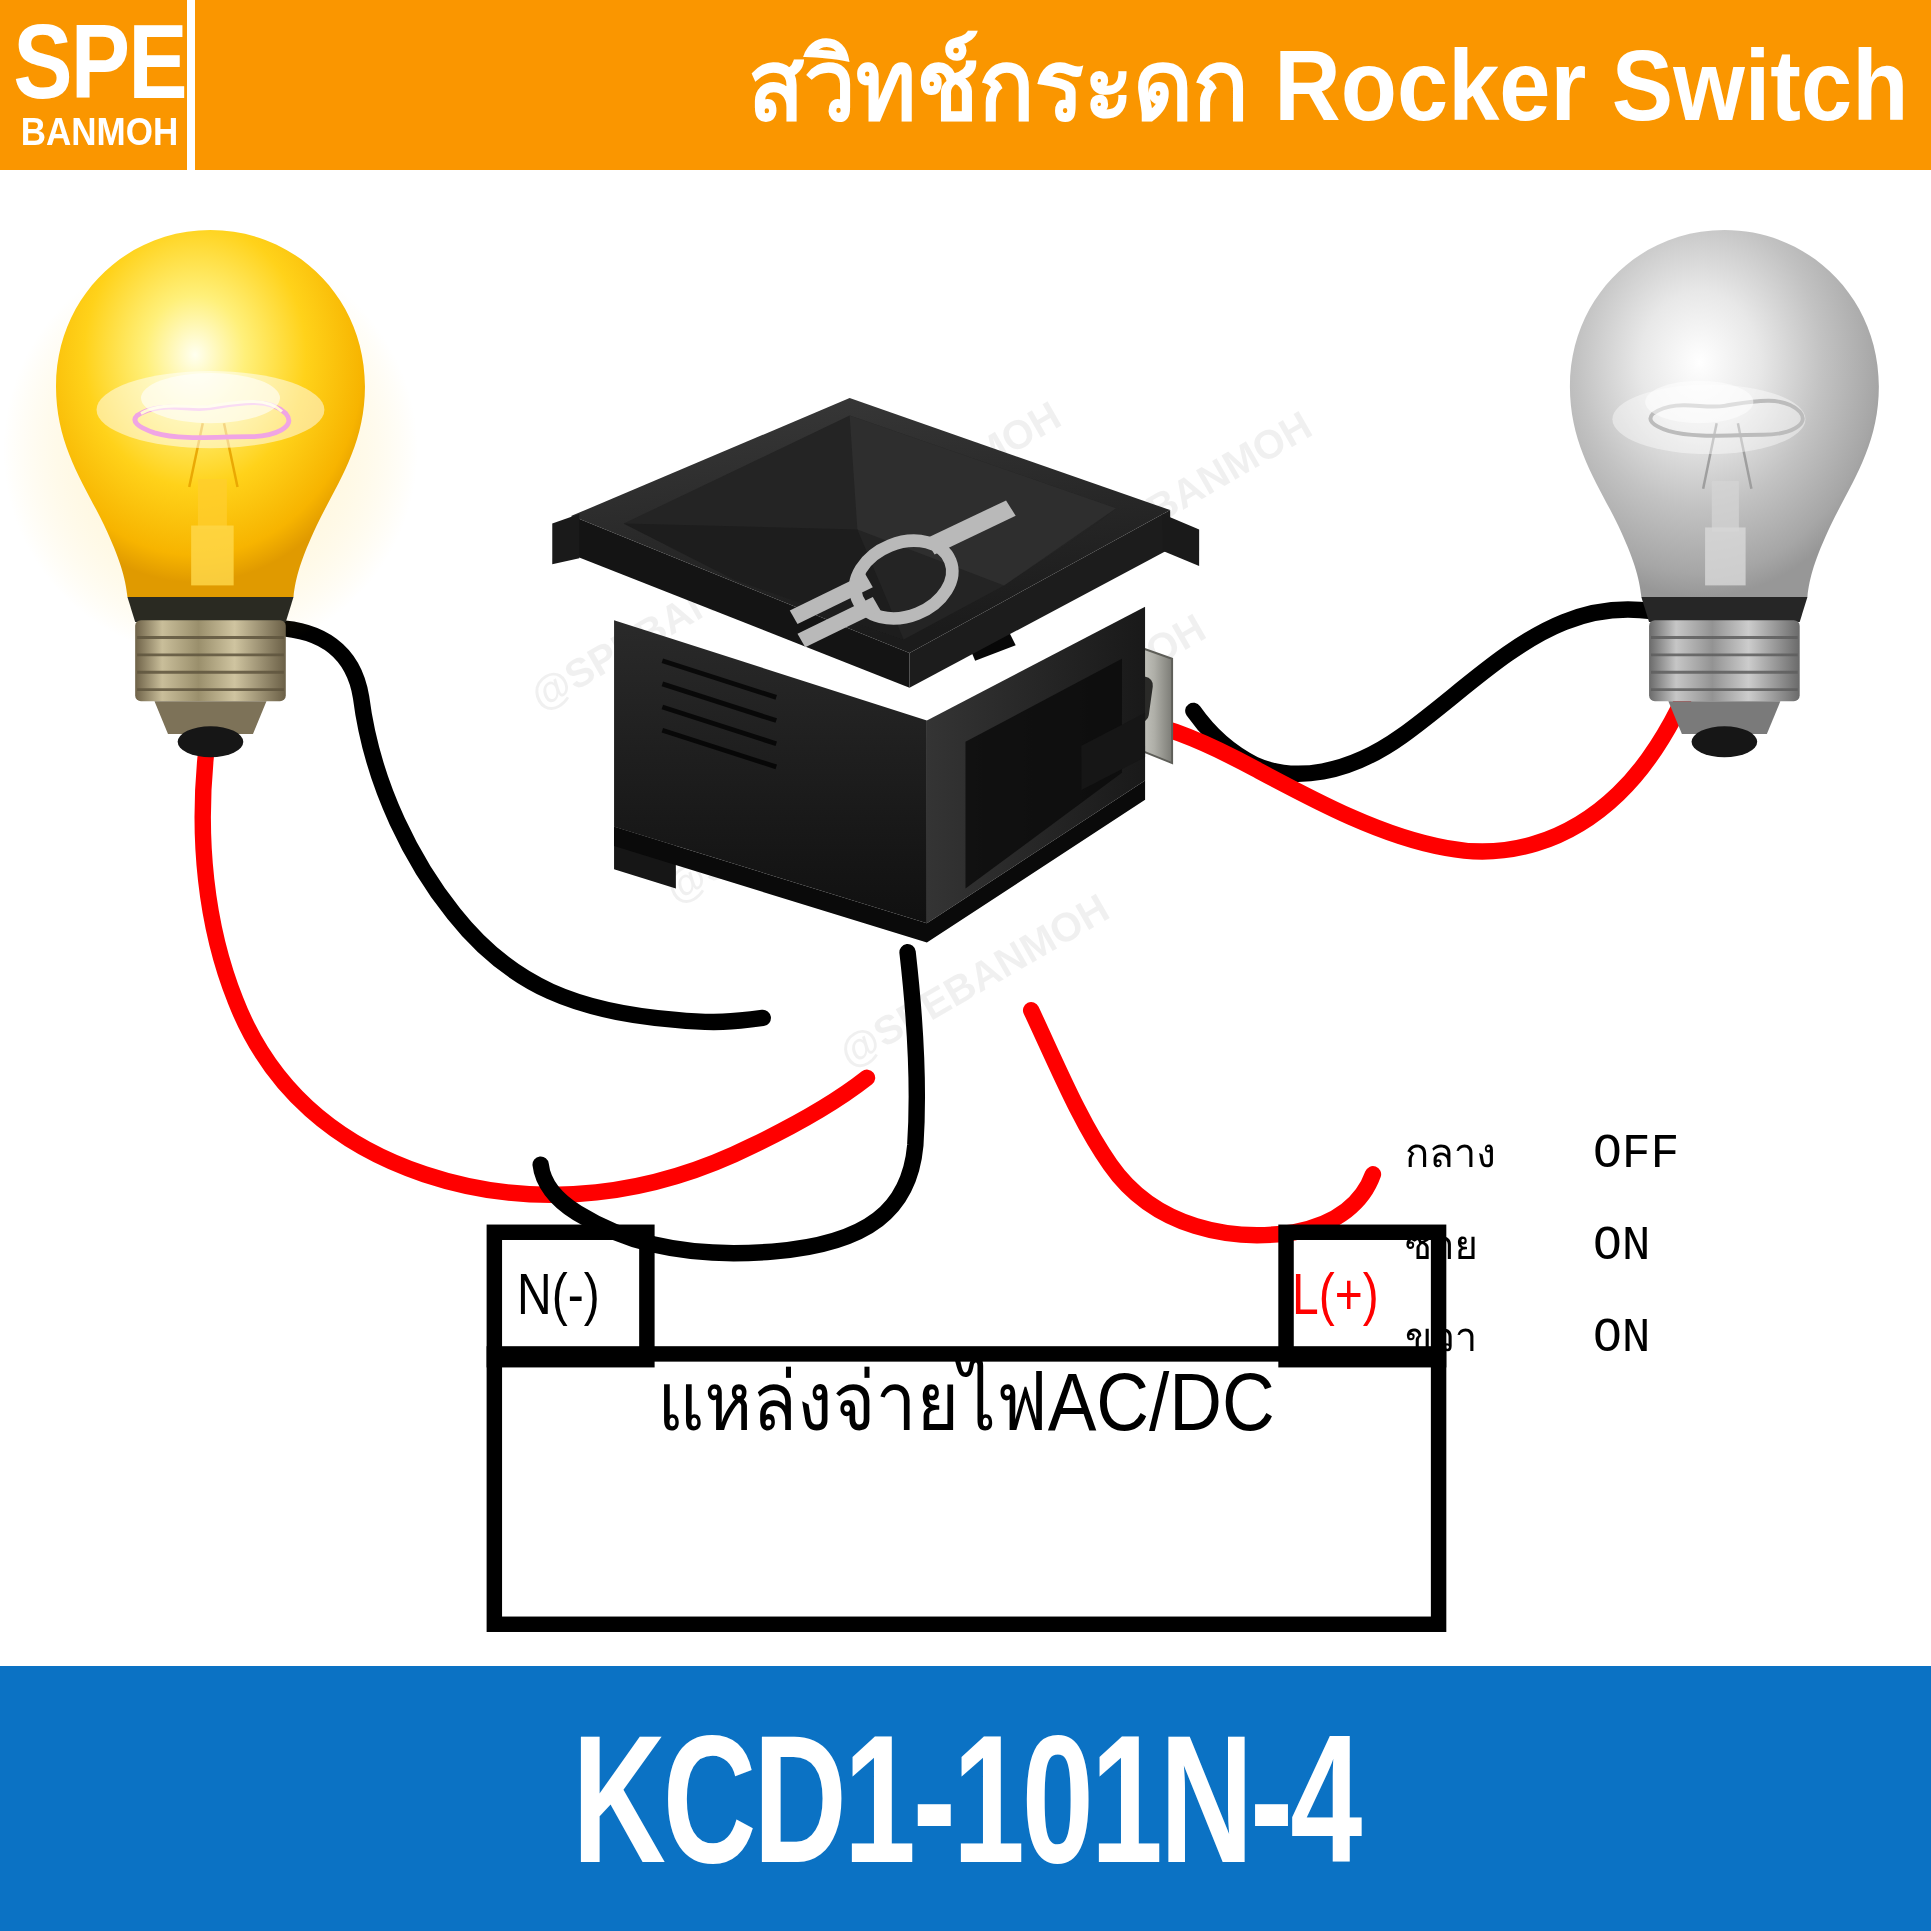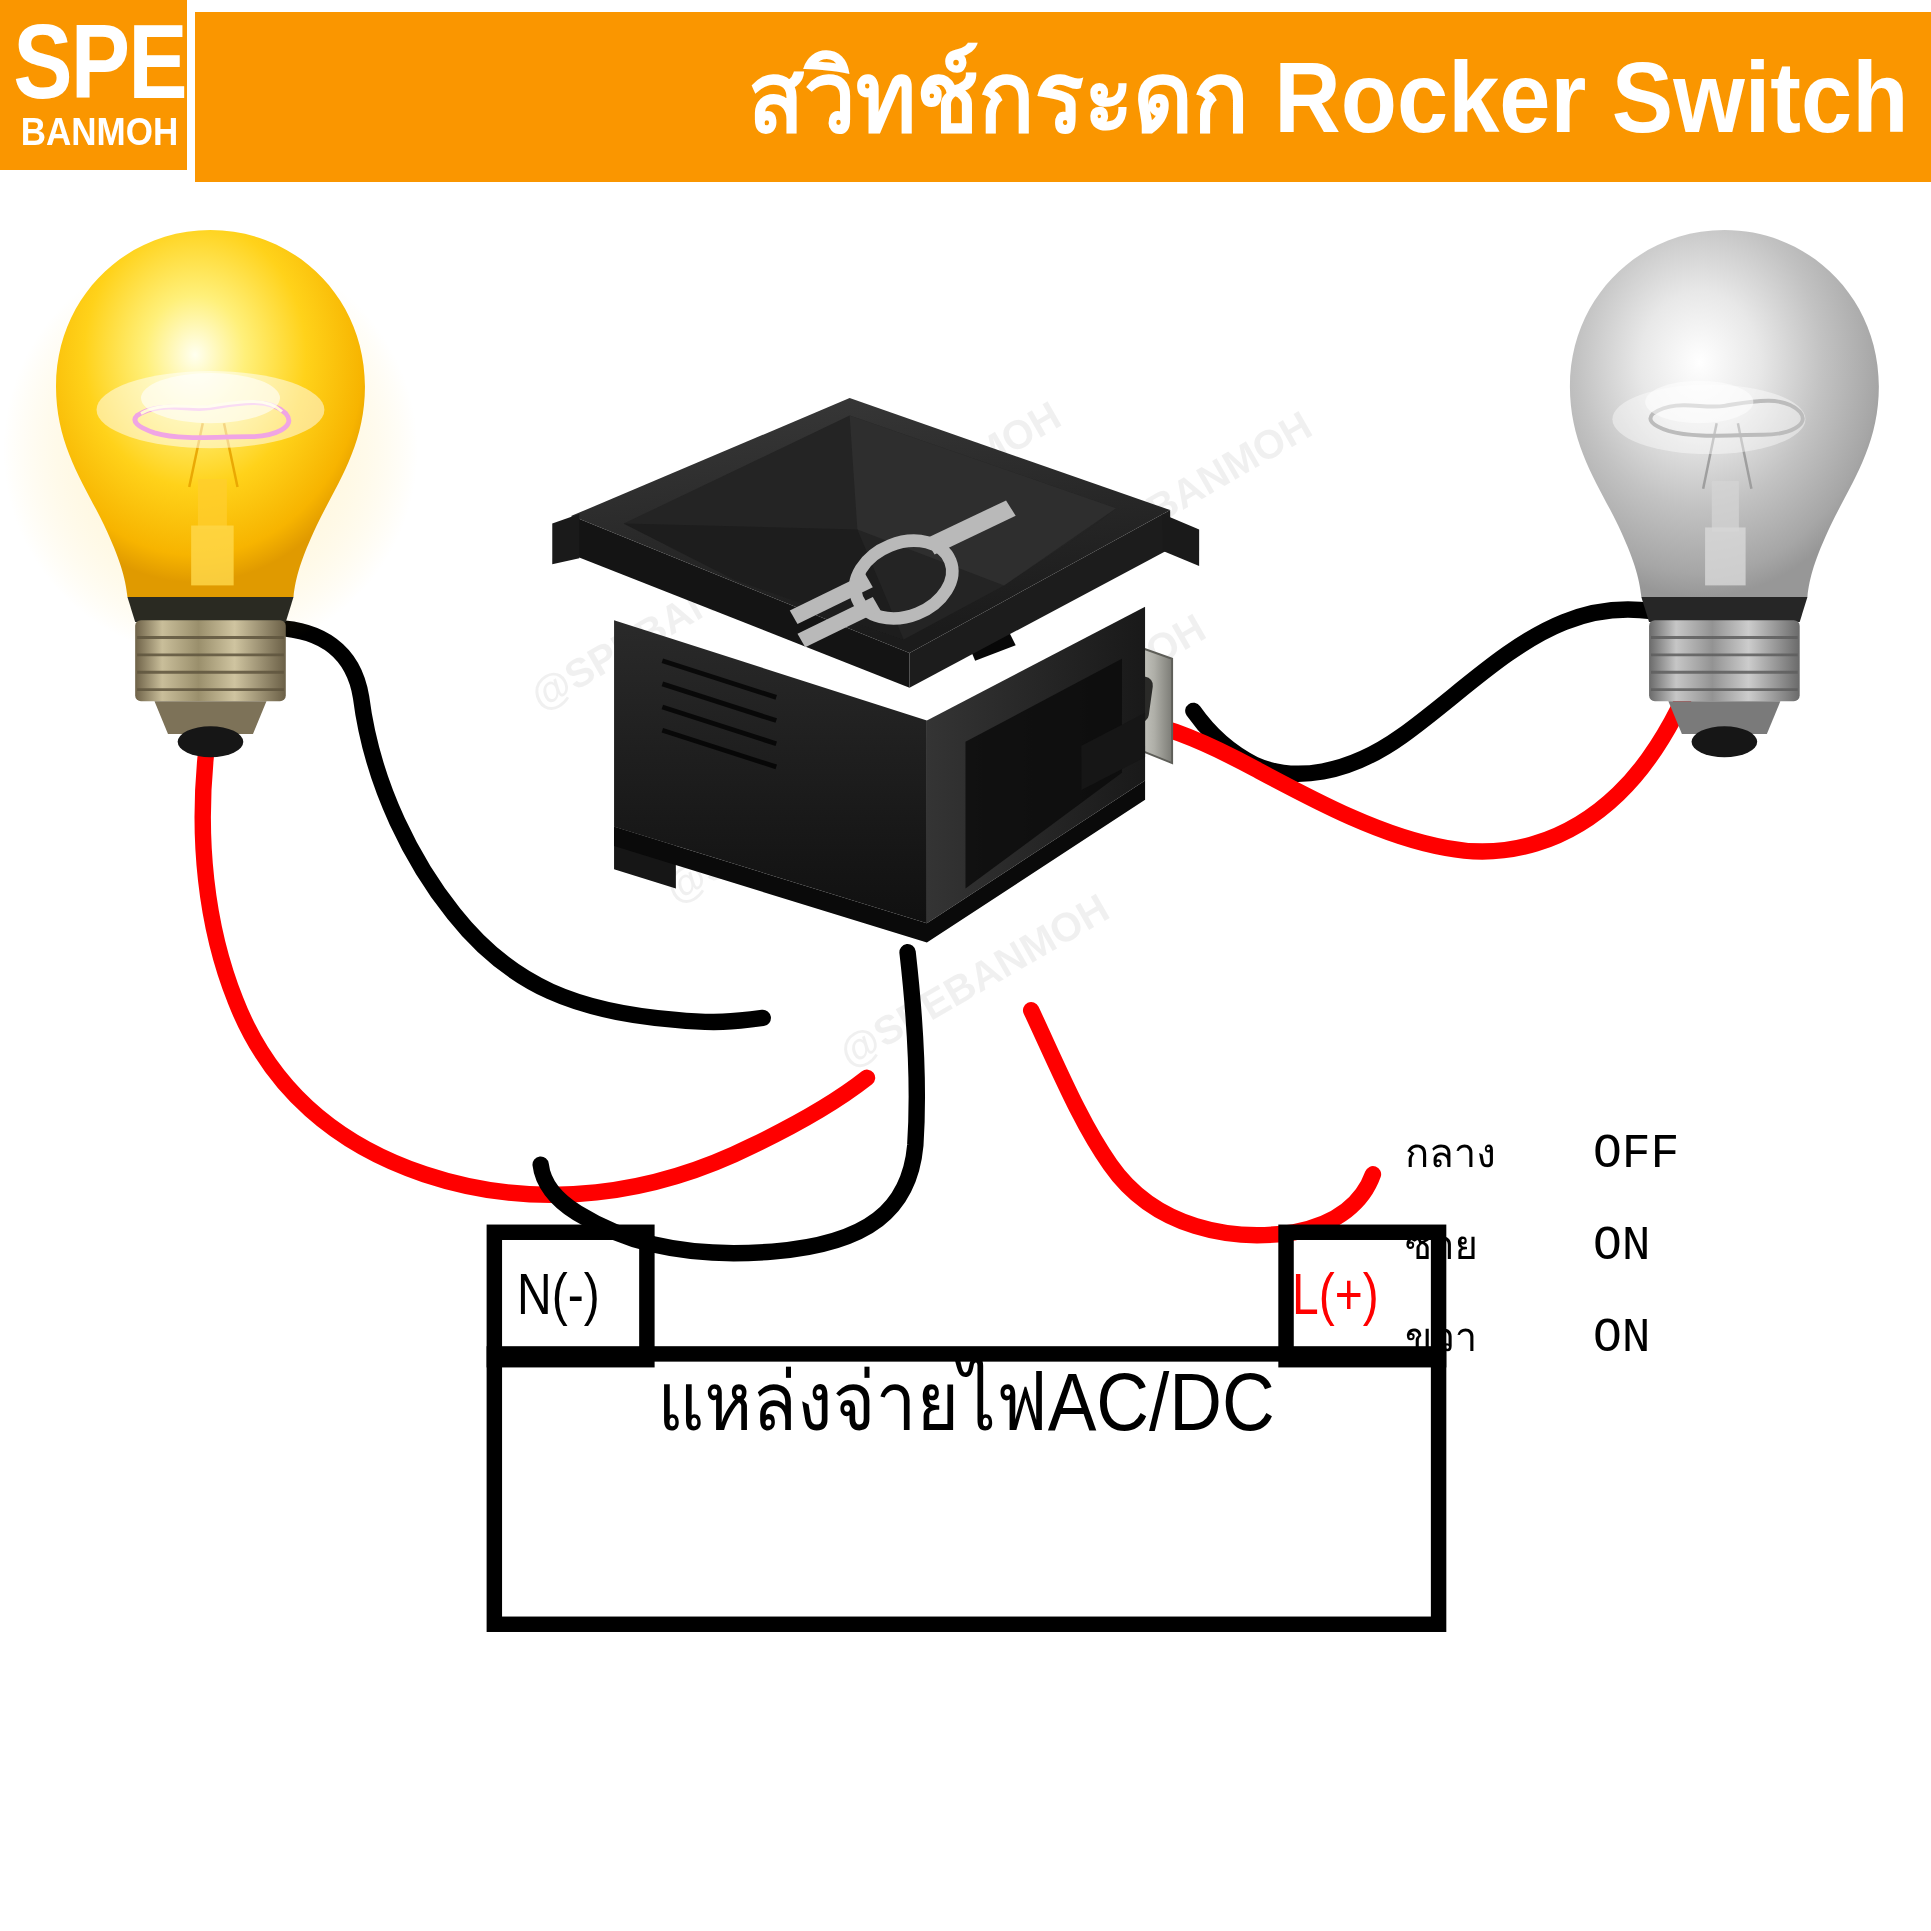--- a/index.html
+++ b/index.html
@@ -8,21 +8,21 @@
 
   
   .header{position:absolute;left:0;top:0;width:1931px;height:170px;}
   .logo-box{position:absolute;left:0;top:0;width:175px;height:170px;background:#FA9600;
             display:flex;flex-direction:column;justify-content:center;align-items:center;padding-left:12px;}
   .logo-spe{font-family:"Liberation Sans","DejaVu Sans",sans-serif;font-weight:bold;font-size:89px;
             line-height:0.82;color:#ffffff;letter-spacing:-1.9px;transform:scaleY(1.18);margin-top:7.7px;}
   .logo-sub{font-family:"Liberation Sans","DejaVu Sans",sans-serif;font-weight:bold;font-size:35px;
             color:#ffffff;letter-spacing:0px;transform:scaleY(1.1);margin-top:13.5px;}
   .title-bar{position:absolute;left:195px;top:0;width:1736px;height:170px;background:#FA9600;
-             display:flex;align-items:center;justify-content:flex-end;margin-top:12px;}
+             display:flex;align-items:center;justify-content:flex-end;}
   .title-text{font-family:"Liberation Sans","DejaVu Sans",sans-serif;font-weight:bold;color:#ffffff;
               font-size:100px;line-height:1;white-space:nowrap;transform:scaleX(0.92);
               transform-origin:right center;padding-right:25px;}
 
   
   .footer{position:absolute;left:0;top:1666px;width:1931px;height:266px;background:#0B72C4;
           display:flex;align-items:center;justify-content:center;}
   .footer-text{font-family:"Liberation Sans","DejaVu Sans",sans-serif;font-weight:bold;color:#ffffff;
                font-size:162px;letter-spacing:-3.9px;transform:scaleX(0.80) scaleY(1.12);white-space:nowrap;}
 
@@ -302,15 +302,18 @@
         <div class="legend-pos">ซ้าย</div>
         <div class="legend-state">ON</div>
       </div>
       <div class="legend-row">
         <div class="legend-pos">ขวา</div>
         <div class="legend-state">ON</div>
       </div>
     </div>
   </div>
 
+  <div class="footer">
+    <div class="footer-text">KCD1-101N-4</div>
+  </div>
 
 </div>
 
 
 </body></html>

